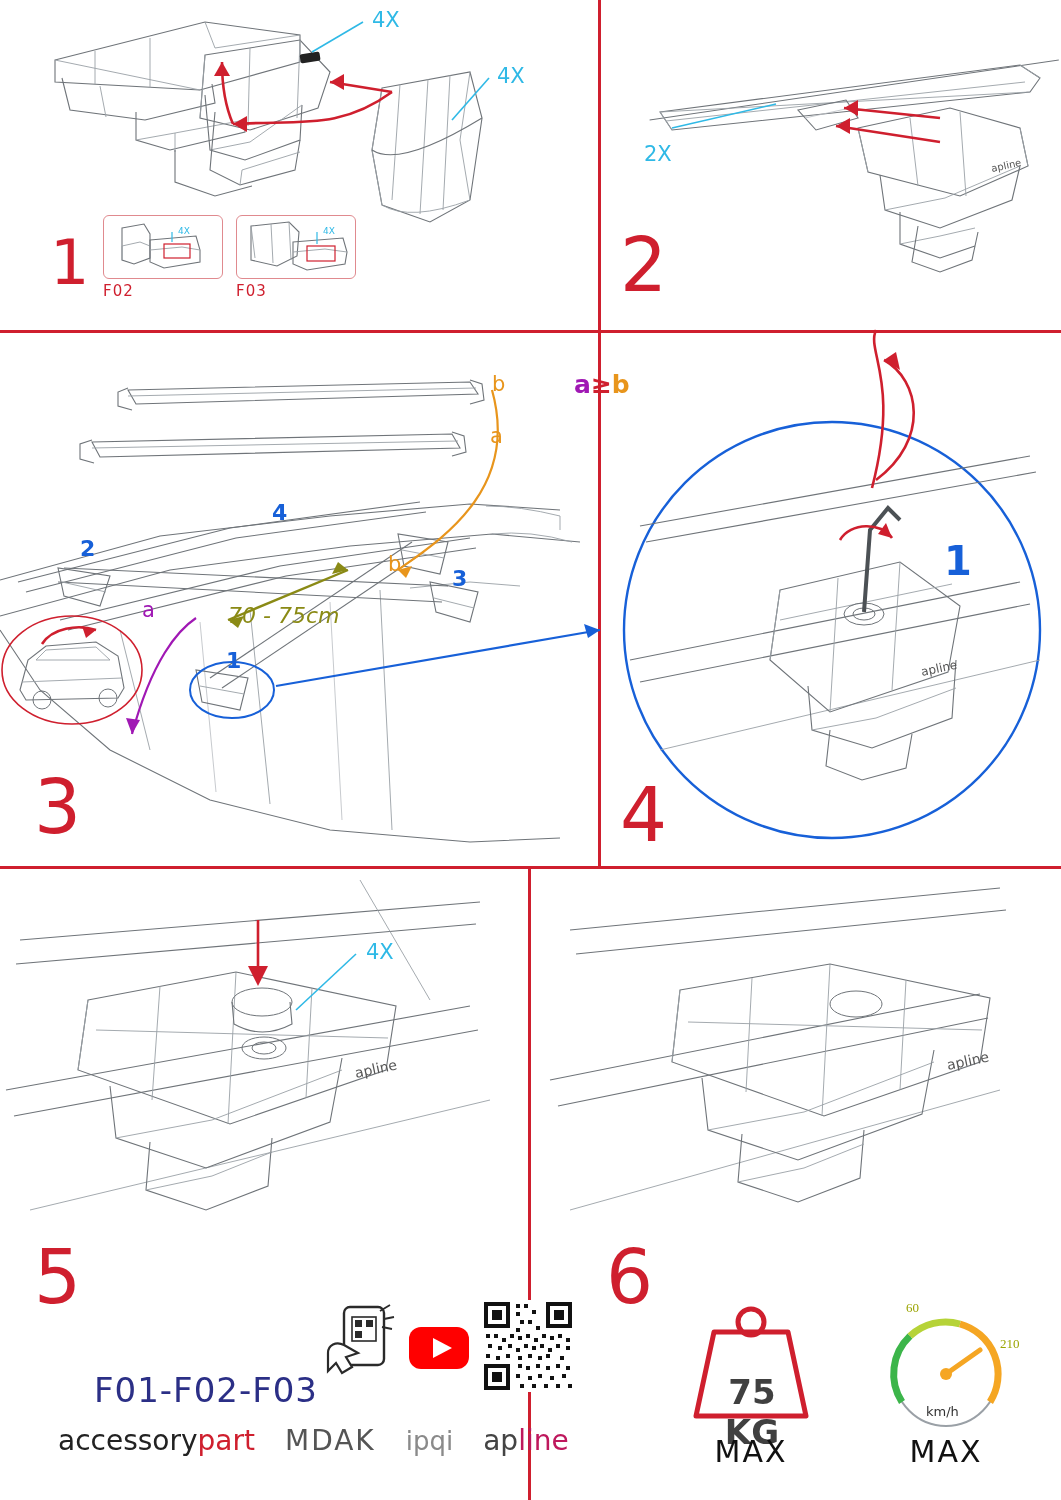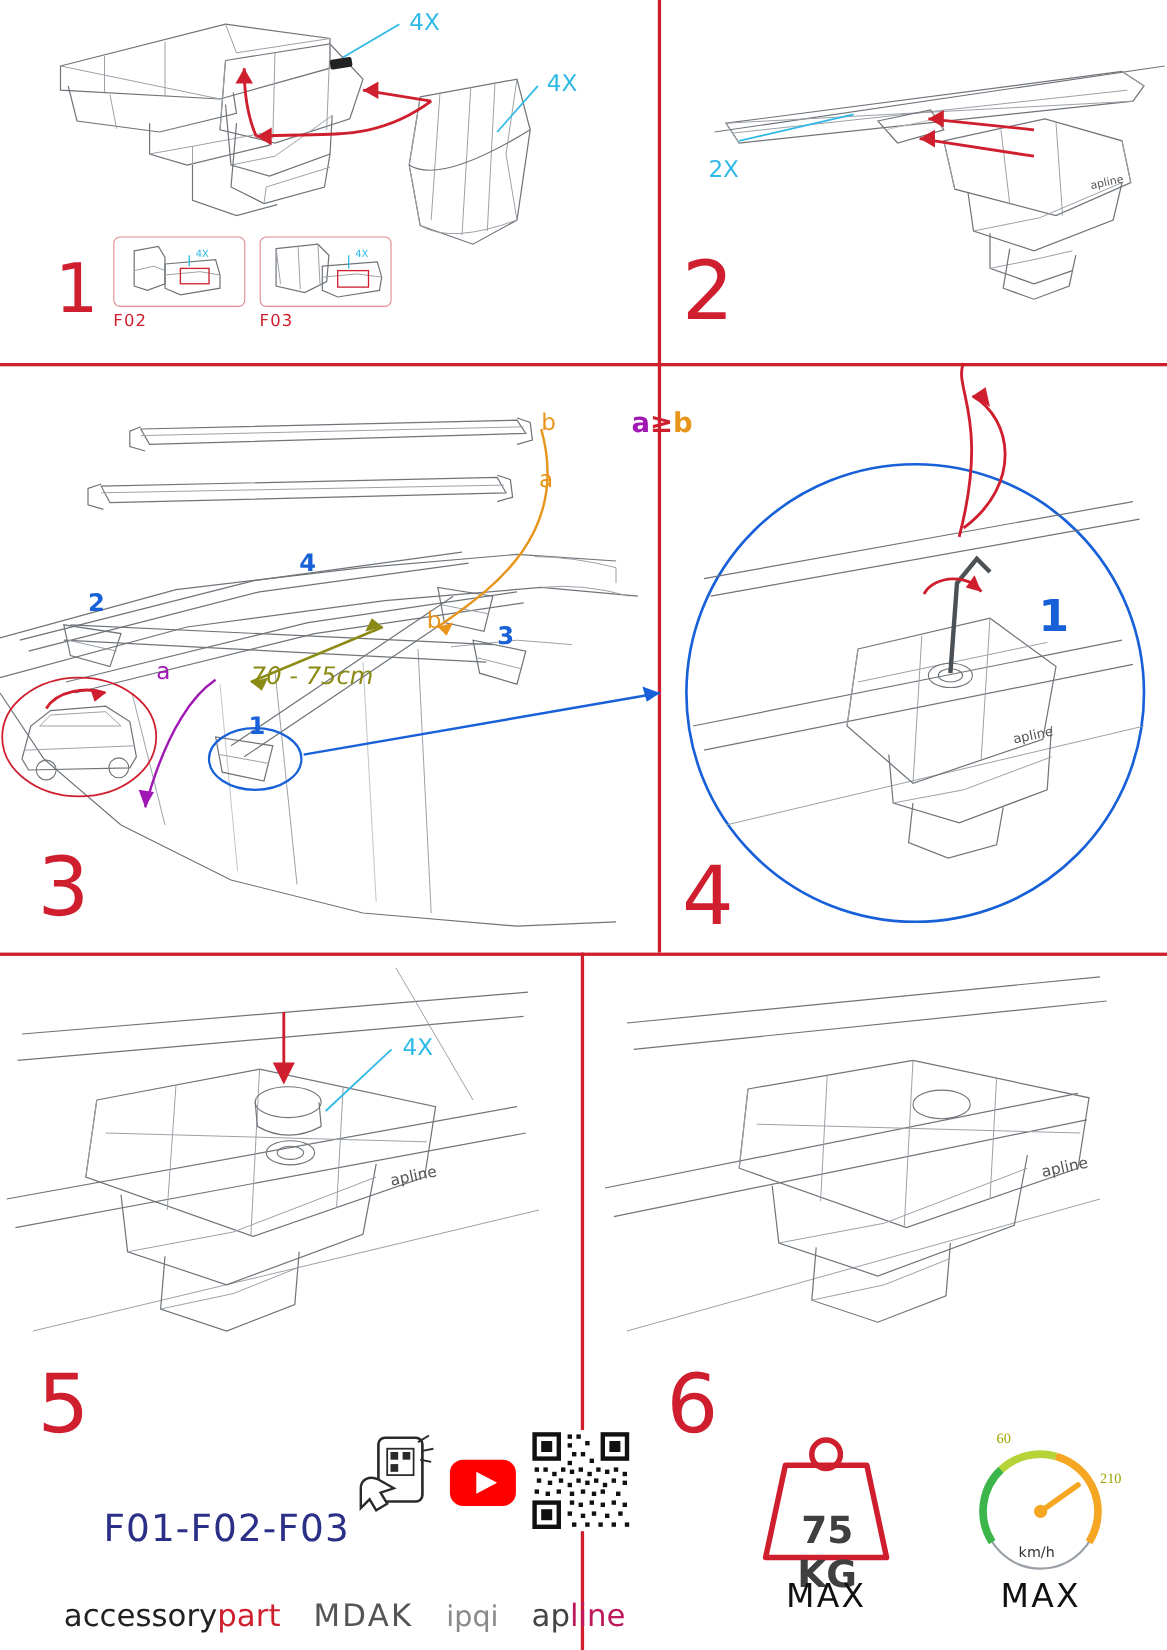--- a/index.html
+++ b/index.html
@@ -44,21 +44,21 @@
 
   
   .order{position:absolute;font-size:44px;font-weight:bold;font-family:"DejaVu Sans", sans-serif;}
 
   
   .brandmain{
     position:absolute;font-size:34px;color:#2b2f86;letter-spacing:1px;
     font-family:"DejaVu Sans", sans-serif;
   }
   .brandrow{position:absolute;display:flex;align-items:baseline;gap:30px;}
-  .b1{font-size:28px;color:#222;font-family:"DejaVu Sans", sans-serif;margin-top:28px;}
+  .b1{font-size:28px;color:#222;font-family:"DejaVu Sans", sans-serif;}
   .b1 .accent{color:#cf1f2e;}
   .b2{font-size:28px;color:#555;letter-spacing:2px;font-family:"DejaVu Sans", sans-serif;}
   .b3{font-size:26px;color:#8a8a8a;font-family:"DejaVu Sans", sans-serif;}
   .b4{font-size:28px;color:#444;font-family:"DejaVu Sans", sans-serif;}
   .b4 .accent{color:#be185d;}
 
   
   .maxlabel{
     position:absolute;font-size:30px;color:#111;letter-spacing:2px;
     font-family:"DejaVu Sans", sans-serif;

